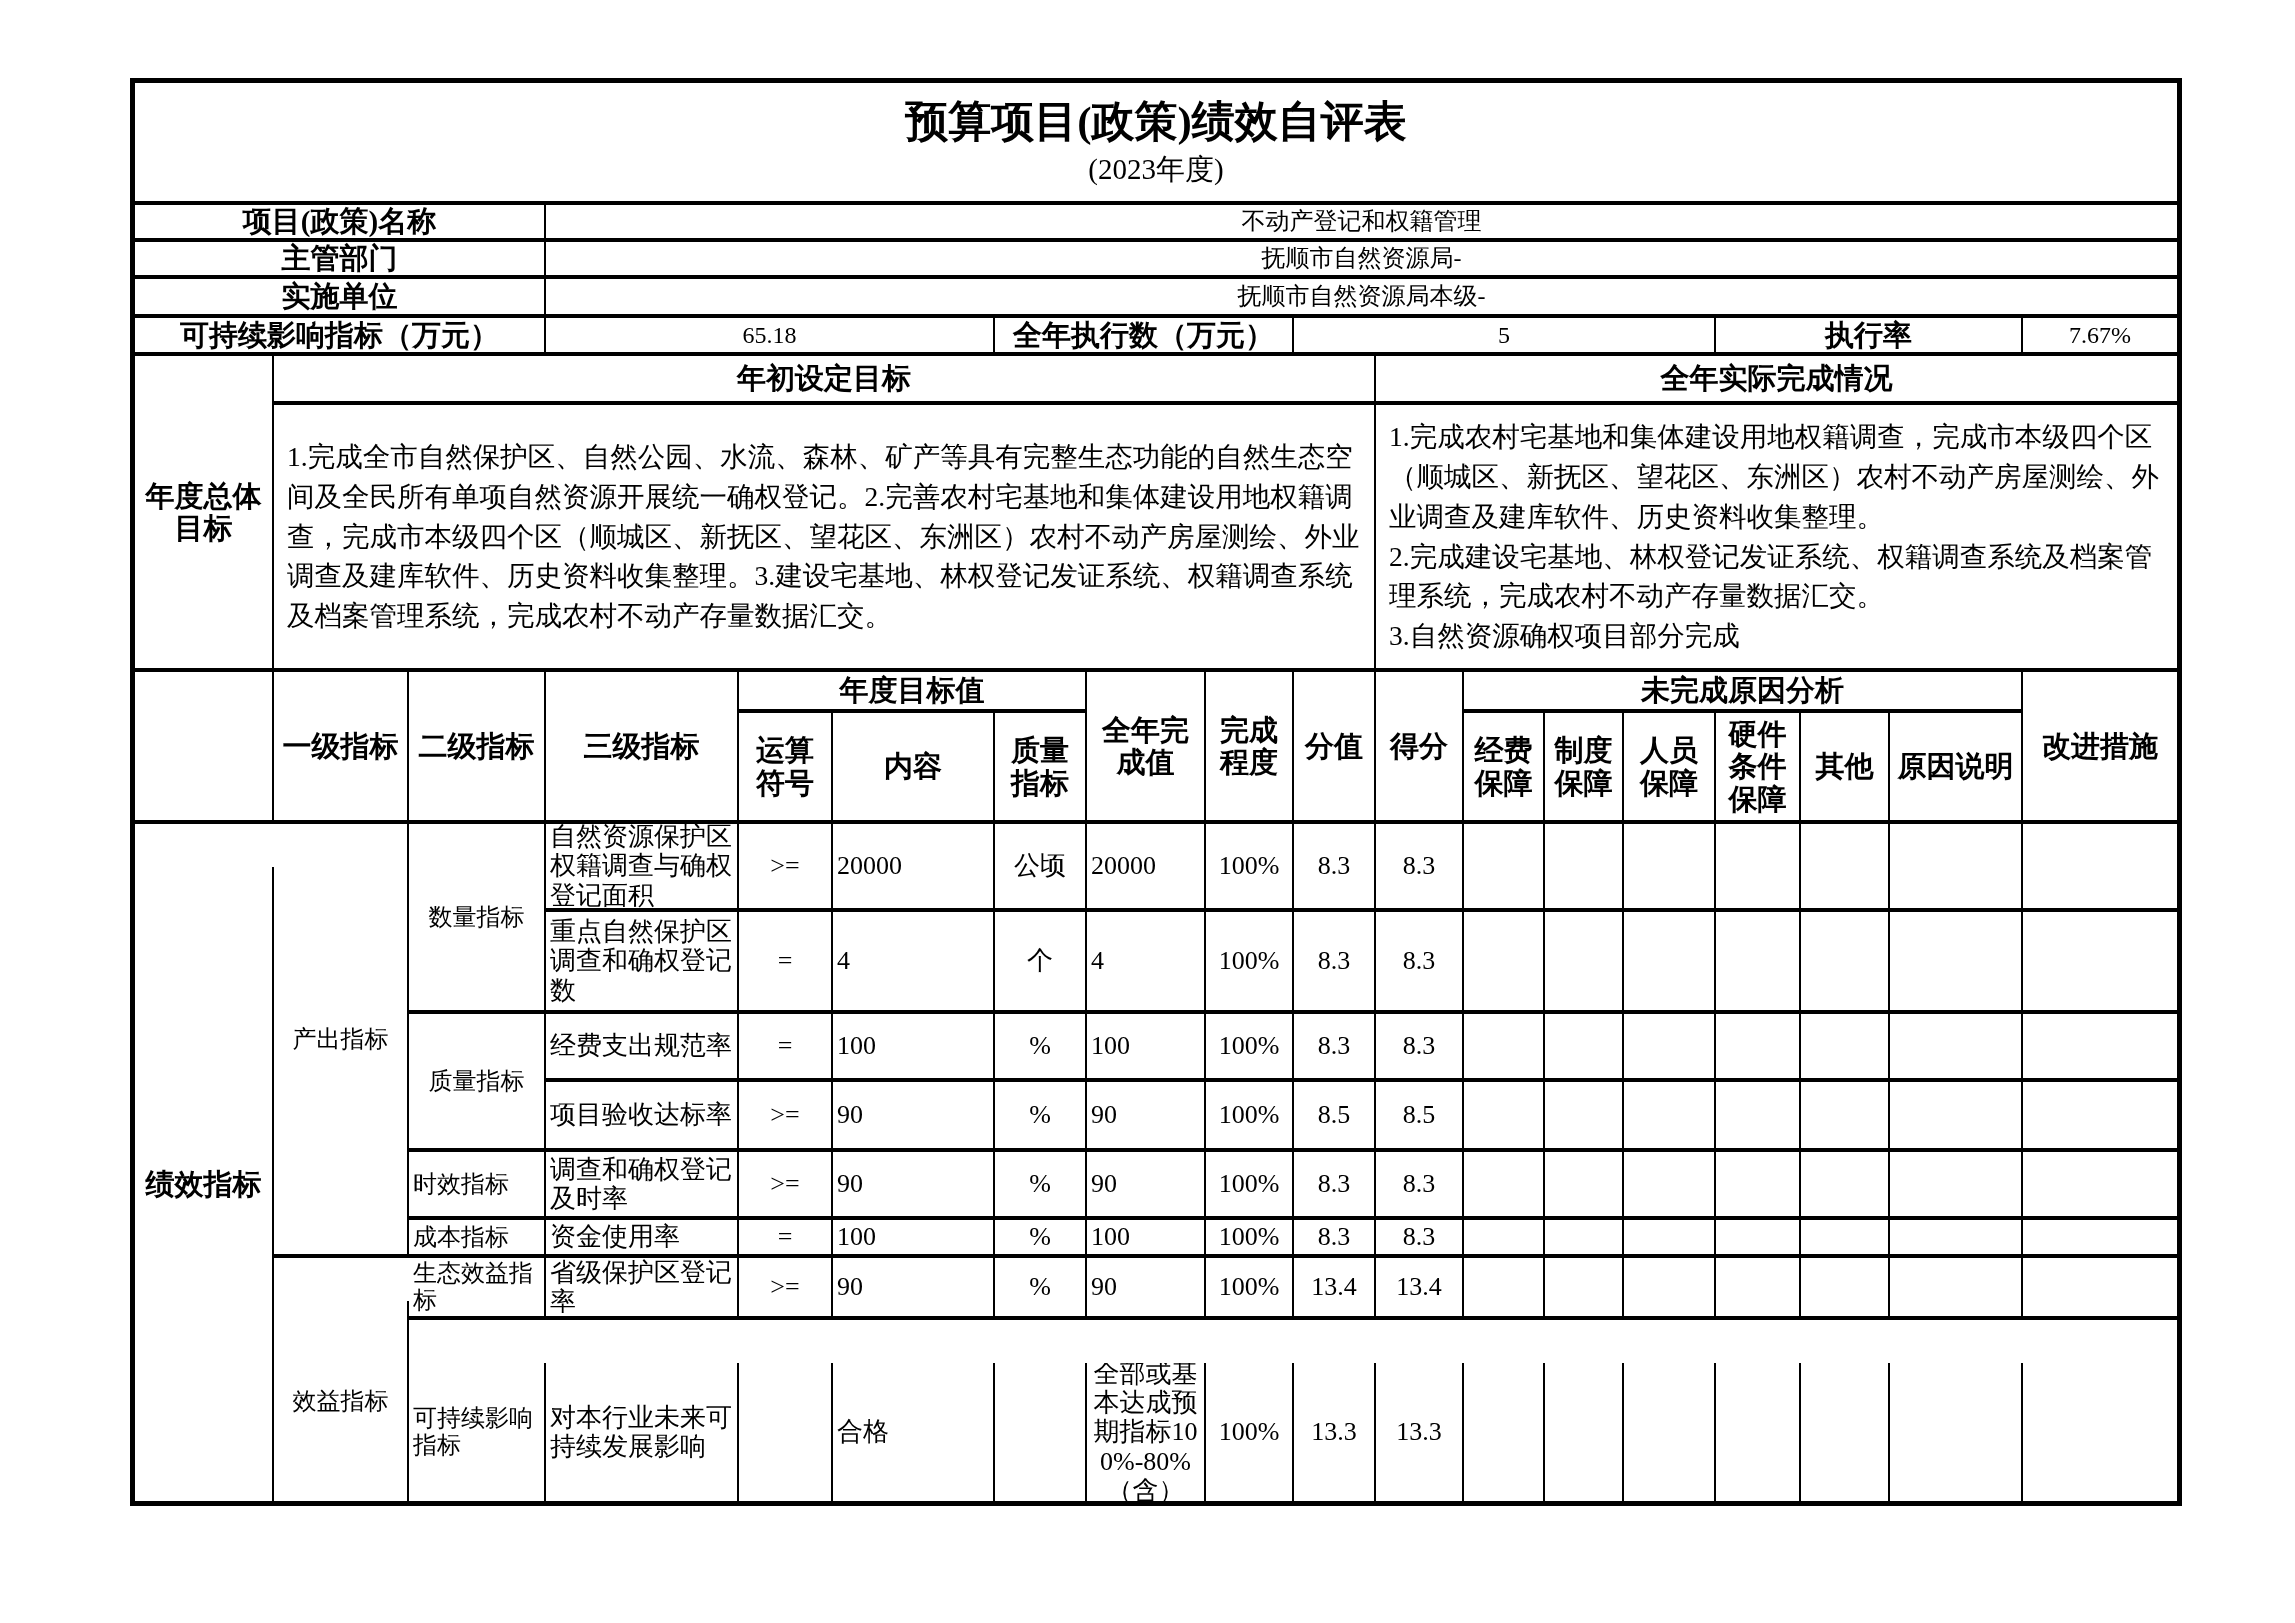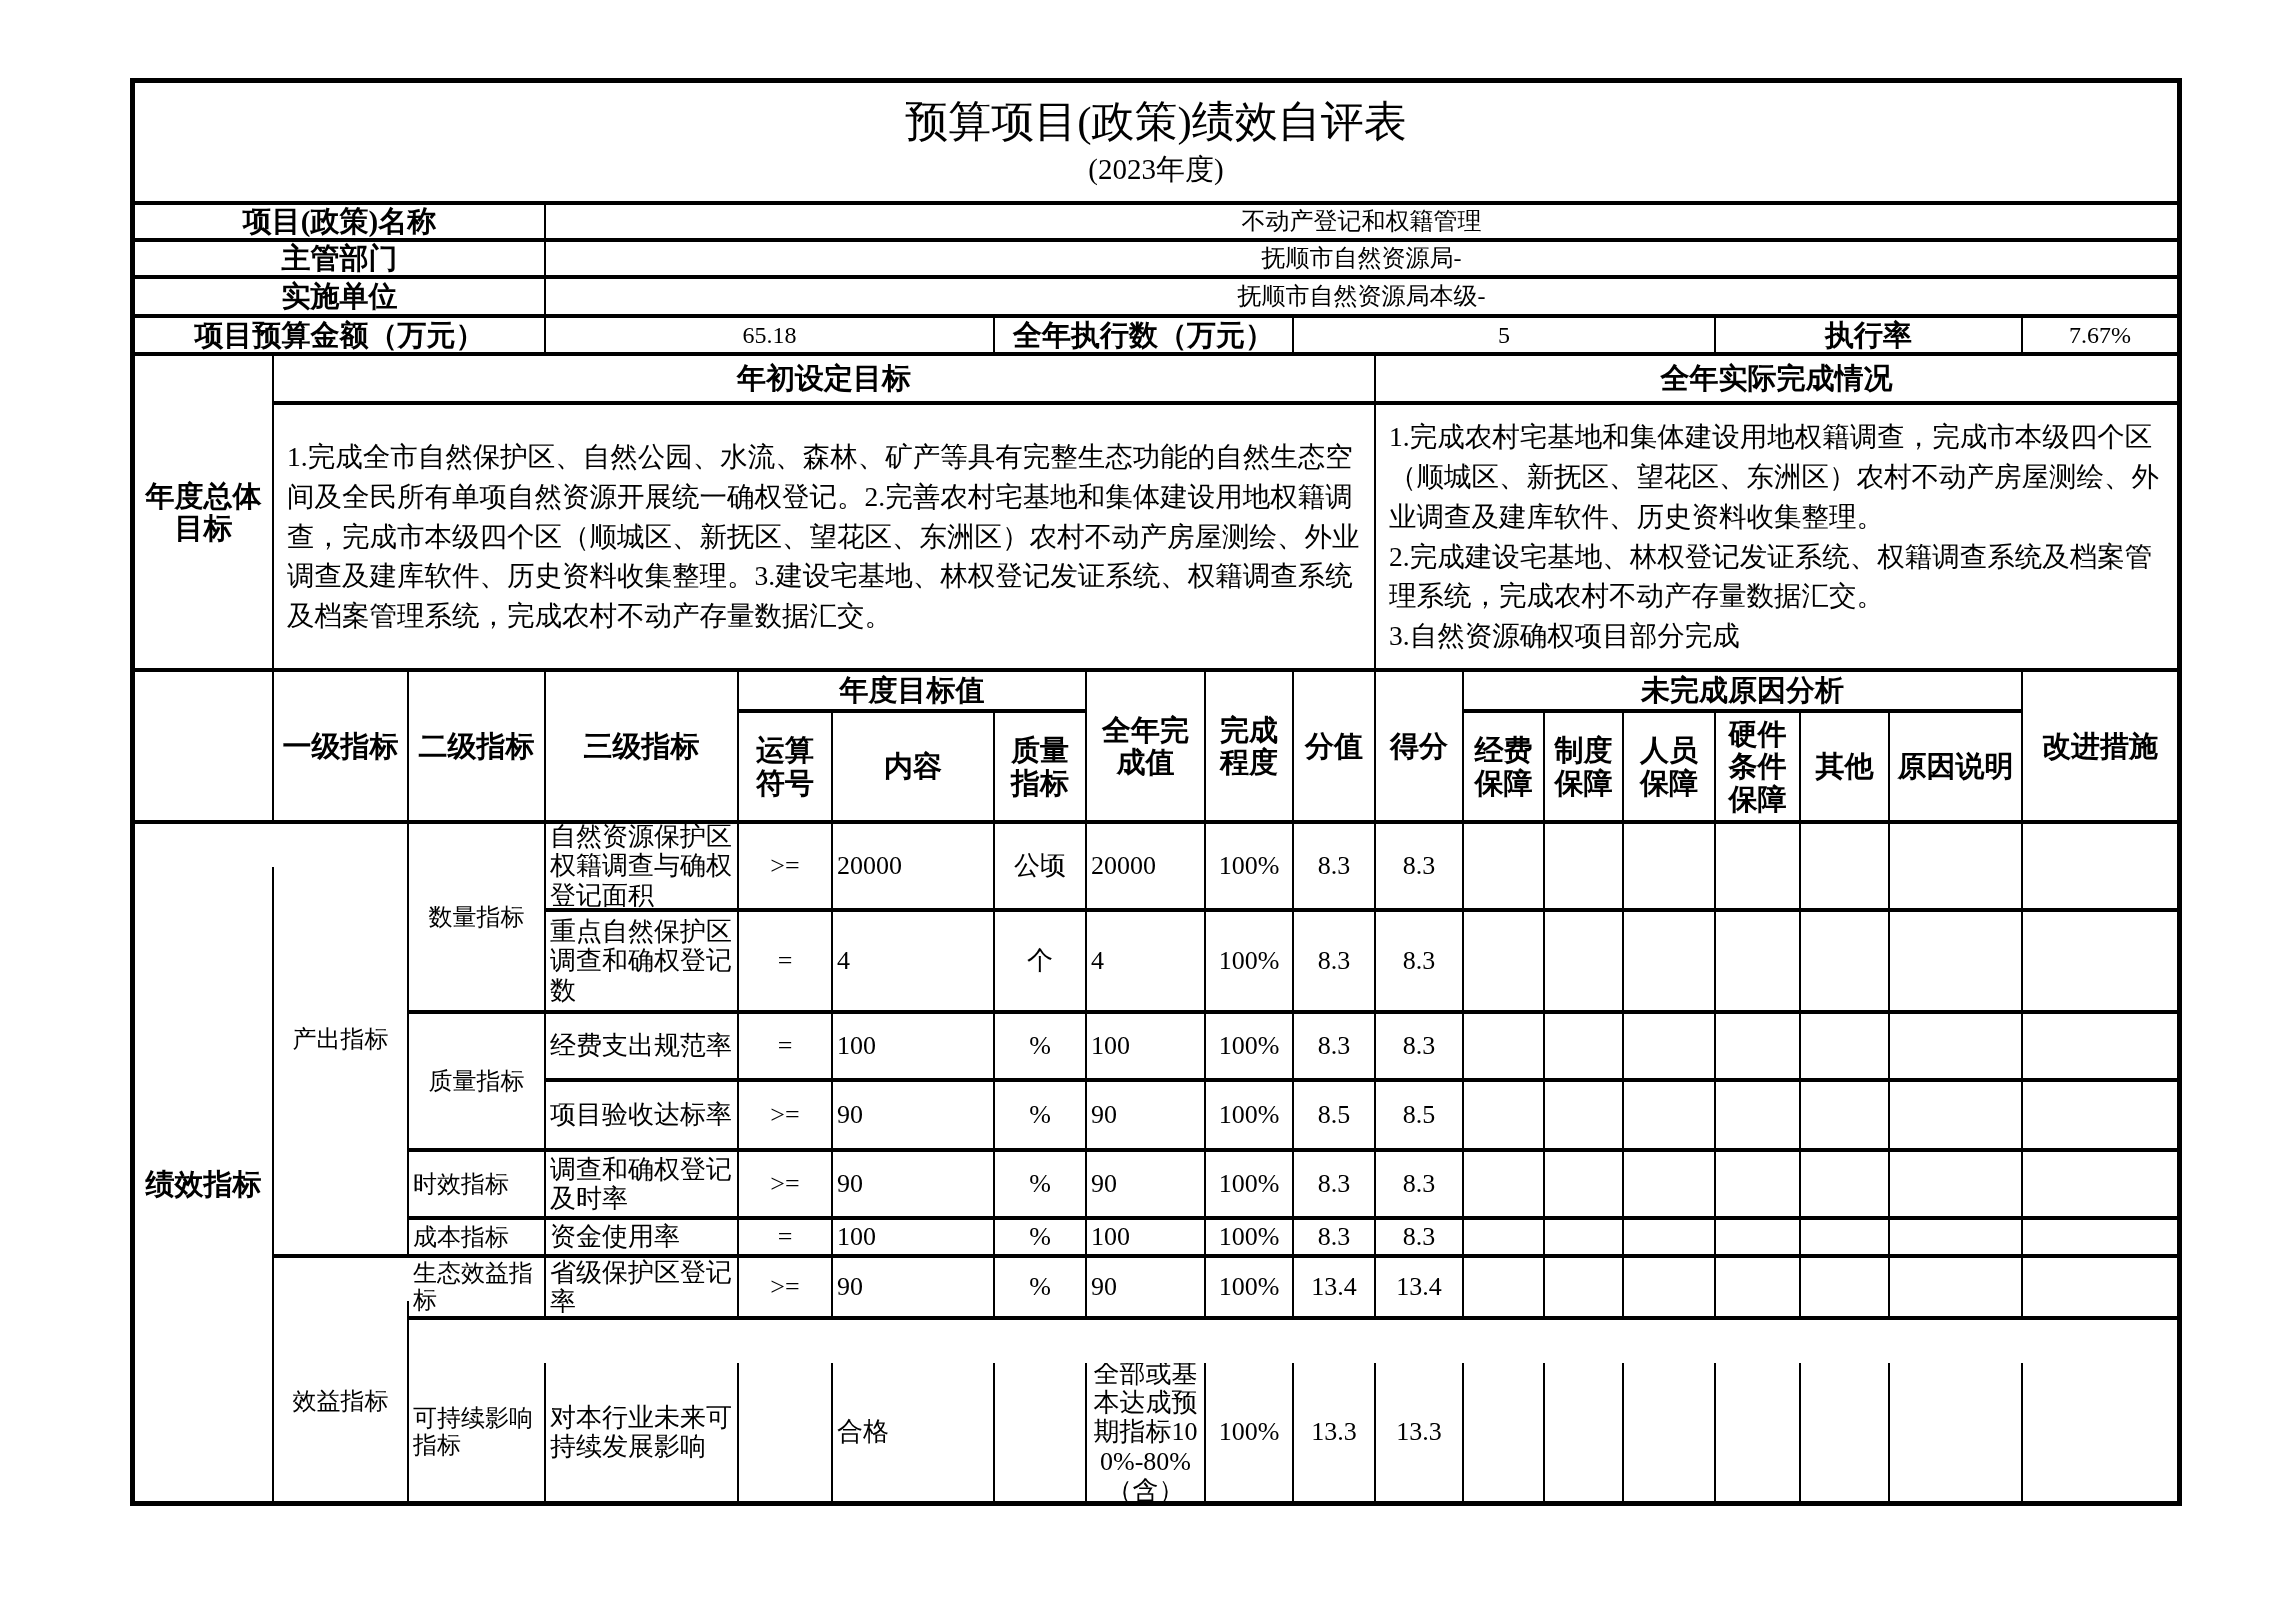--- a/index.html
+++ b/index.html
@@ -31,21 +31,21 @@
   }
   .nr{border-right:none;}
   .nb{border-bottom:none;margin-top:43px;}
   .l{justify-content:flex-start;text-align:left;}
   .hd{font-size:29px;font-weight:bold;}
   .lbl{font-size:29px;font-weight:bold;}
   .val{font-size:24px;}
   .goal{font-size:27.5px;line-height:1.45;padding:7.9px 13px;}
   .pre{white-space:pre-wrap;}
   .titlecell{flex-direction:column;justify-content:center;border-right:none;}
-  .title{font-size:43px;font-weight:normal;line-height:1.1;}
+  .title{font-size:43px;font-weight:bold;line-height:1.1;}
   .subtitle{font-size:29px;margin-top:9.2px;line-height:1.1;}
 </style>
 </head>
 <body>
 
 <div class="page">
   <div class="grid">
 
     <div class="cell titlecell" style="grid-area:1/1/2/19">
       <div class="title">预算项目(政策)绩效自评表</div>
@@ -54,21 +54,21 @@
 
     <div class="cell lbl" style="grid-area:2/1/3/4">项目(政策)名称</div>
     <div class="cell val nr" style="grid-area:2/4/3/19">不动产登记和权籍管理</div>
 
     <div class="cell lbl" style="grid-area:3/1/4/4">主管部门</div>
     <div class="cell val nr" style="grid-area:3/4/4/19">抚顺市自然资源局-</div>
 
     <div class="cell lbl" style="grid-area:4/1/5/4">实施单位</div>
     <div class="cell val nr" style="grid-area:4/4/5/19">抚顺市自然资源局本级-</div>
 
-    <div class="cell lbl" style="grid-area:5/1/6/4">项目预算金额（万元）</div>
+    <div class="cell lbl" style="grid-area:5/1/6/4">可持续影响指标（万元）</div>
     <div class="cell val" style="grid-area:5/4/6/7">65.18</div>
     <div class="cell lbl" style="grid-area:5/7/6/10">全年执行数（万元）</div>
     <div class="cell val" style="grid-area:5/10/6/15">5</div>
     <div class="cell lbl" style="grid-area:5/15/6/18">执行率</div>
     <div class="cell val nr" style="grid-area:5/18/6/19">7.67%</div>
 
     <div class="cell lbl" style="grid-area:6/1/8/2">年度总体目标</div>
     <div class="cell hd" style="grid-area:6/2/7/11">年初设定目标</div>
     <div class="cell hd nr" style="grid-area:6/11/7/19">全年实际完成情况</div>
     <div class="cell goal l pre" style="grid-area:7/2/8/11">1.完成全市自然保护区、自然公园、水流、森林、矿产等具有完整生态功能的自然生态空间及全民所有单项自然资源开展统一确权登记。2.完善农村宅基地和集体建设用地权籍调查，完成市本级四个区（顺城区、新抚区、望花区、东洲区）农村不动产房屋测绘、外业调查及建库软件、历史资料收集整理。3.建设宅基地、林权登记发证系统、权籍调查系统及档案管理系统，完成农村不动产存量数据汇交。</div>

